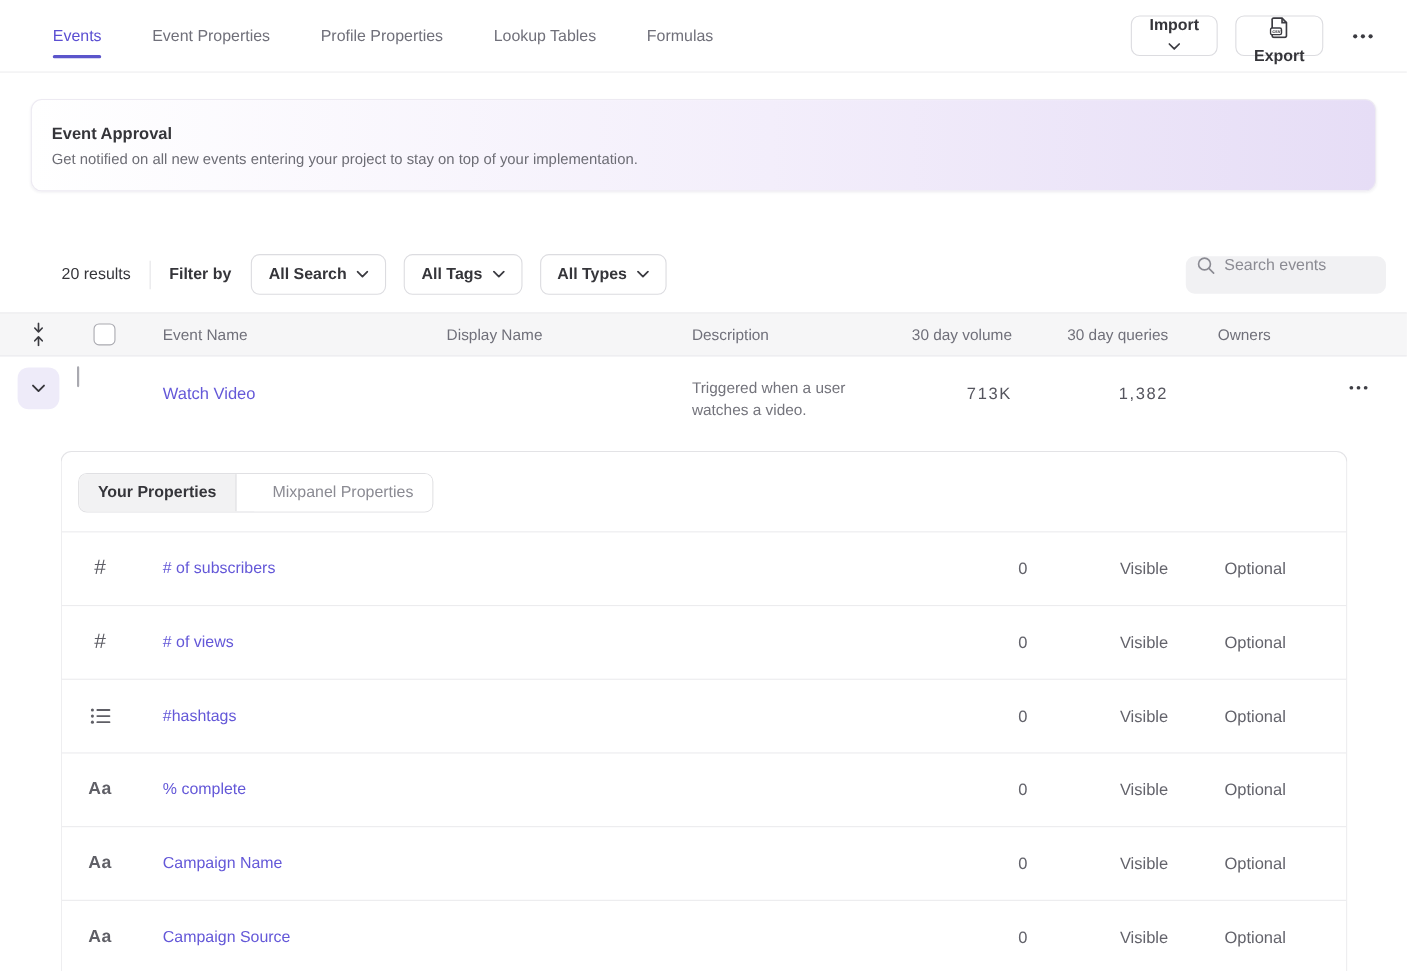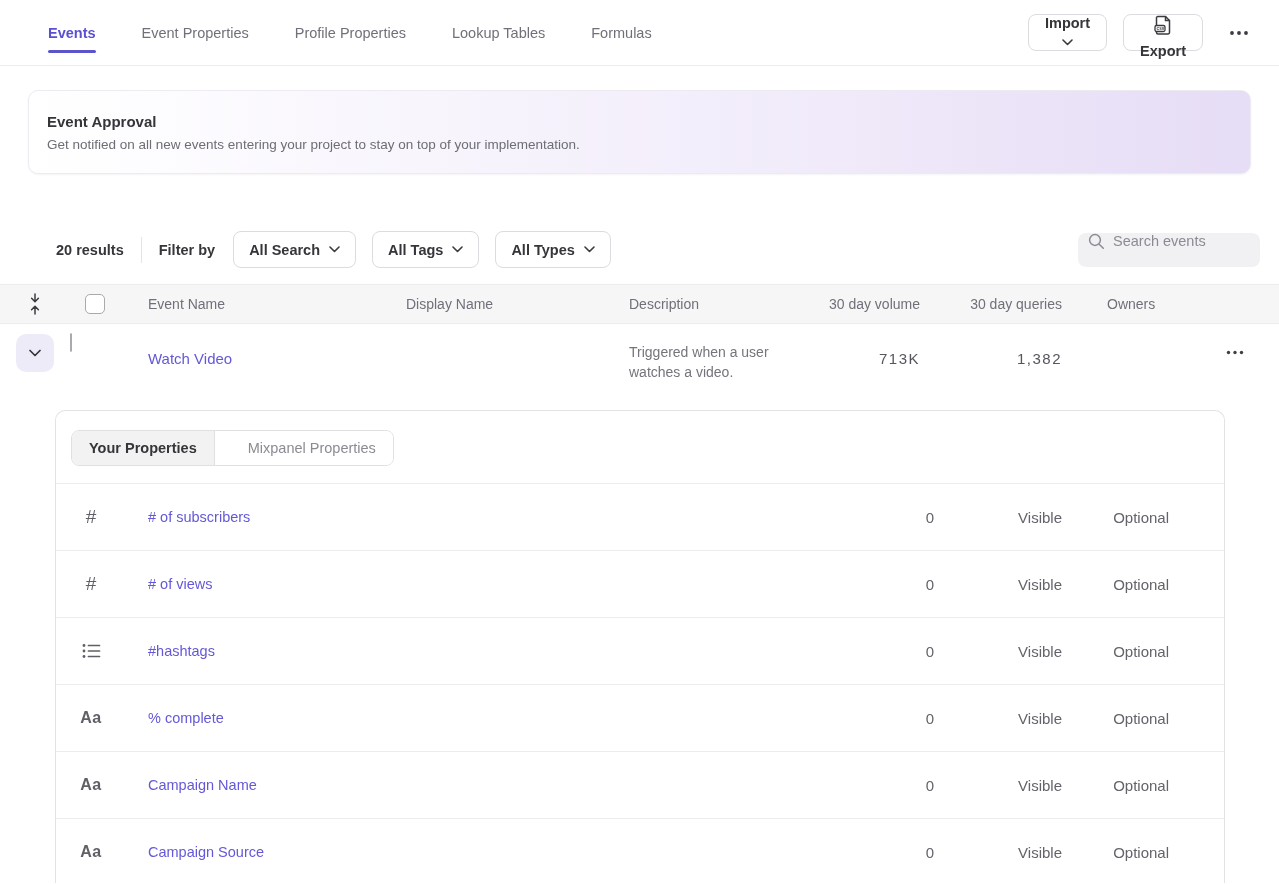--- a/index.html
+++ b/index.html
@@ -5,21 +5,21 @@
   * { margin:0; padding:0; box-sizing:border-box; }
   html,body { width:1279px; height:884px; overflow:hidden; background:#ffffff;
     font-family:"Liberation Sans", sans-serif; color:#3b3b41; }
 
   
   .topnav { height:66px; display:flex; align-items:center; padding:0 20px 0 48px;
     border-bottom:1px solid #ededef; background:#fff; }
   .nav-tabs { display:flex; gap:46px; align-items:center; height:100%; }
   .tab { font-size:14.5px; font-weight:500; color:#70707a; cursor:pointer;
     position:relative; height:100%; display:flex; align-items:center; white-space:nowrap; }
-  .tab.active { color:#5b4fd2; font-weight:700; }
+  .tab.active { color:#5b4fd2; font-weight:400; }
   .tab.active::after { content:""; position:absolute; left:0; right:0; bottom:12px;
     height:3px; border-radius:2px; background:#5b55cb; }
   .nav-actions { margin-left:auto; display:flex; align-items:center; gap:16px; }
   .btn { display:inline-flex; align-items:center; gap:8px; height:37px; padding:0 16px;
     background:#fff; border:1px solid #dcdce0; border-radius:8px; font-size:14.5px;
     font-weight:600; color:#35353a; cursor:pointer; font-family:inherit;flex-direction:column; }
   .icon-btn { border:none; background:none; padding:6px 10px; cursor:pointer; }
 
   
   .banner { margin:24px 28px 0 28px; height:84px; border-radius:10px;
@@ -29,21 +29,21 @@
   .banner-text { padding-left:18px; }
   .banner-title { font-size:15px; font-weight:700; color:#35353a; margin-bottom:7px; }
   .banner-desc { font-size:13.5px; color:#6d6d75; }
   .banner-actions { margin-left:auto; padding-right:25px; display:flex; gap:10px; }
   .banner-btn { height:37px; padding:0 18px; border:none; border-radius:8px; background:#fff;
     font-size:14.5px; font-weight:600; color:#35353a; cursor:pointer; font-family:inherit;
     box-shadow:0 1px 2px rgba(40,30,80,0.10); }
 
   
   .filter-row { margin-top:57px; padding:0 19px 0 56px; display:flex; align-items:center; }
-  .results-count { font-size:14.5px; font-weight:700; color:#35353a; }
+  .results-count { font-size:14.5px; font-weight:400; color:#35353a; }
   .v-divider { width:1px; height:26px; background:#e4e4e7; margin:0 17px; }
   .filter-by { font-size:14.5px; font-weight:600; color:#35353a; margin-right:18px; }
   .dropdown { display:inline-flex; align-items:center; gap:9px; height:37px; padding:0 15px;
     border:1px solid #dcdce0; border-radius:8px; background:#fff; font-size:14.5px;
     font-weight:600; color:#35353a; cursor:pointer; margin-right:16px; font-family:inherit; }
   .search-box { margin-left:auto; width:182px; height:34px; background:#f1f1f3;
     border-radius:8px; display:flex; align-items:flex-start; padding:0 10px; gap:8px; }
   .search-box input { border:none; background:transparent; outline:none; width:100%;
     font-size:14.5px; color:#3b3b41; font-family:inherit; }
   .search-box input::placeholder { color:#8b8b93; }

